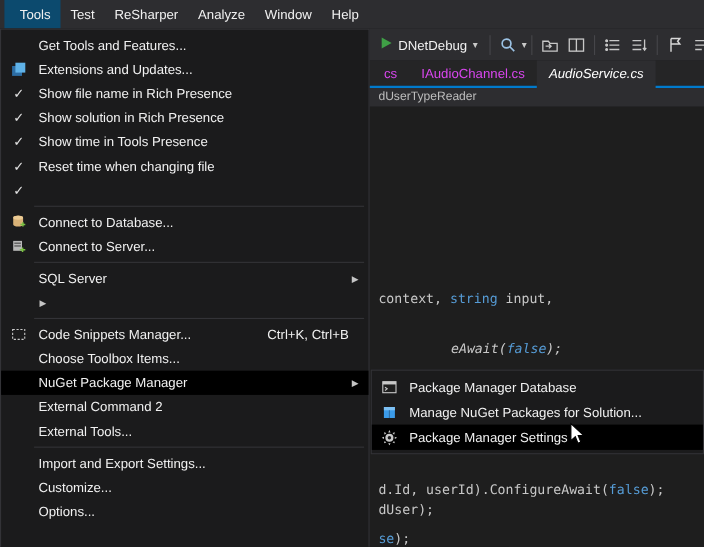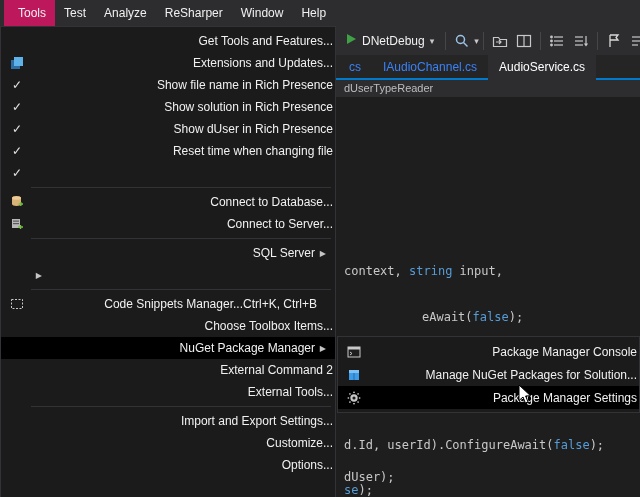--- a/index.html
+++ b/index.html
@@ -7,78 +7,78 @@
   body {
     width:640px; height:497px; position:relative; overflow:hidden;
     background:#1e1e1e; color:#f1f1f1;
     font-family:"Liberation Sans", sans-serif; font-size:12px;
   }
 
   
   .menubar { position:absolute; top:0; left:0; right:0; height:26px;
     background:#2d2d30; display:flex; align-items:stretch; padding-left:4px; }
   .menubar-item { padding:0 9px; display:flex; align-items:center; color:#f1f1f1; cursor:default; }
-  .menubar-item.active { background:#be185d;padding-left:14px; }
+  .menubar-item.active { background:#0c4a6e;padding-left:14px; }
 
   
   .toolbar { position:absolute; top:26px; left:0; right:0; height:29px;
     background:#2d2d30; display:flex; align-items:center; }
   .tb-spacer { width:338px; flex:none; }
   .tb-run { display:flex; align-items:center; gap:5px; padding:0 7px; height:24px;text-align:center; }
   .tb-run .caret { font-size:9px; color:#c8c8c8; }
   .tb-sep { width:1px; height:18px; background:#46464a; margin:0 4px; flex:none; }
   .tb-icon { width:24px; height:24px; display:flex; align-items:center; justify-content:center; flex:none; }
 
   
   .tabstrip { position:absolute; top:55px; left:0; right:0; height:25px;
     background:#252526; display:flex; align-items:stretch; padding-left:338px;
     box-shadow: inset 0 -2px 0 #007acc; }
-  .tab { padding:5px 11px 7px; color:#3b82f6; white-space:nowrap; }
-  .tab.active { color:#ffffff; background:#2d2d30; }
+  .tab { padding:5px 11px 7px; color:#d946ef; white-space:nowrap; }
+  .tab.active { color:#ffffff; background:#2d2d30;font-style:italic; }
 
   
   .navbar { position:absolute; top:80px; left:0; right:0; height:17px;
     background:#2d2d30; color:#bdbdbd; font-size:11px; line-height:17px; padding-left:344px; }
 
   
   .editor { position:absolute; top:97px; left:0; right:0; bottom:0; background:#1e1e1e;
     font-family:"DejaVu Sans Mono", monospace; font-size:12px; color:#c8c8c8; }
   .code-line { position:absolute; white-space:pre; }
   .kw { color:#569cd6; }
   .cl1 { left:344px; top:167px; }
-  .cl2 { left:422px; top:213px; }
+  .cl2 { left:410px; top:213px;font-style:italic; }
   .cl3 { left:344px; top:341px; }
-  .cl4 { left:344px; top:359px;margin-top:14px; }
+  .cl4 { left:344px; top:359px; }
   .cl5 { left:344px; top:386px; }
 
   
   .tools-menu { position:absolute; top:26px; left:0; width:336px; height:474px;
     background:#1b1b1c; border:1px solid #333337; padding:3px 0; z-index:10; }
   .submenu { position:absolute; top:336px; left:337px; width:303px;
     background:#1b1b1c; border:1px solid #333337; padding:3px 0; z-index:11; }
   .menu-item { height:22px; display:flex; align-items:center; padding:0 2px; cursor:default; }
   .submenu .menu-item { height:23px; }
   .menu-item.highlight { background:#000000; }
   .mi-gutter { width:28px; flex:none; display:flex; align-items:center; justify-content:center; }
   .mi-check { color:#e1e1e1; font-size:12px; }
-  .mi-label { flex:1; padding-left:4px; white-space:nowrap; overflow:hidden;text-align:right; }
+  .mi-label { flex:1; padding-left:4px; white-space:nowrap; overflow:hidden; }
   .mi-shortcut { padding-right:16px; color:#f1f1f1; white-space:nowrap;text-align:right; }
   .mi-arrow { width:18px; flex:none; color:#c5c5c5; font-size:8px; text-align:right; padding-right:7px; }
   .menu-sep { height:1px; background:#333337; margin:3px 4px 3px 30px; }
 
   .cursor { position:absolute; left:518px; top:384px; z-index:20; }
 </style>
 </head>
 <body>
 
 <div class="menubar">
   <div class="menubar-item active">Tools</div>
   <div class="menubar-item">Test</div>
+  <div class="menubar-item">ReSharper</div>
   <div class="menubar-item">Analyze</div>
-  <div class="menubar-item">ReSharper</div>
   <div class="menubar-item">Window</div>
   <div class="menubar-item">Help</div>
 </div>
 
 <div class="toolbar">
   <div class="tb-spacer"></div>
   <div class="tb-run">
     <span>
       <svg width="12" height="12" viewBox="0 0 12 12">
           <path d="M2 1 L11 6 L2 11 Z" fill="#3fa046"></path>
@@ -188,21 +188,21 @@
     <span class="mi-gutter">
         <span class="mi-check">✓</span>
       </span>
     <span class="mi-label">Show solution in Rich Presence</span>
   </div>
 
   <div class="menu-item">
     <span class="mi-gutter">
         <span class="mi-check">✓</span>
       </span>
-    <span class="mi-label">Show dUser in Rich Presence</span>
+    <span class="mi-label">Show time in Tools Presence</span>
   </div>
 
   <div class="menu-item">
     <span class="mi-gutter">
         <span class="mi-check">✓</span>
       </span>
     <span class="mi-label">Reset time when changing file</span>
   </div>
 
   <div class="menu-item">
@@ -305,21 +305,21 @@
 <div class="submenu">
 
   <div class="menu-item">
     <span class="mi-gutter">
       <svg width="14" height="14" viewBox="0 0 14 14">
         <rect x="1" y="2" width="12" height="10" fill="#1e1e1e" stroke="#c8c8c8"></rect>
         <rect x="1" y="2" width="12" height="2.5" fill="#c8c8c8"></rect>
         <path d="M3 7 L5 8.5 L3 10" stroke="#c8c8c8" fill="none"></path>
       </svg>
     </span>
-    <span class="mi-label">Package Manager Console</span>
+    <span class="mi-label">Package Manager Database</span>
   </div>
 
   <div class="menu-item">
     <span class="mi-gutter">
       <svg width="14" height="14" viewBox="0 0 14 14">
         <rect x="2" y="2" width="10" height="10" fill="#3b9be9"></rect>
         <rect x="2" y="2" width="10" height="3" fill="#7cc0f4"></rect>
         <line x1="7" y1="5" x2="7" y2="12" stroke="#2d6da4"></line>
       </svg>
     </span>

